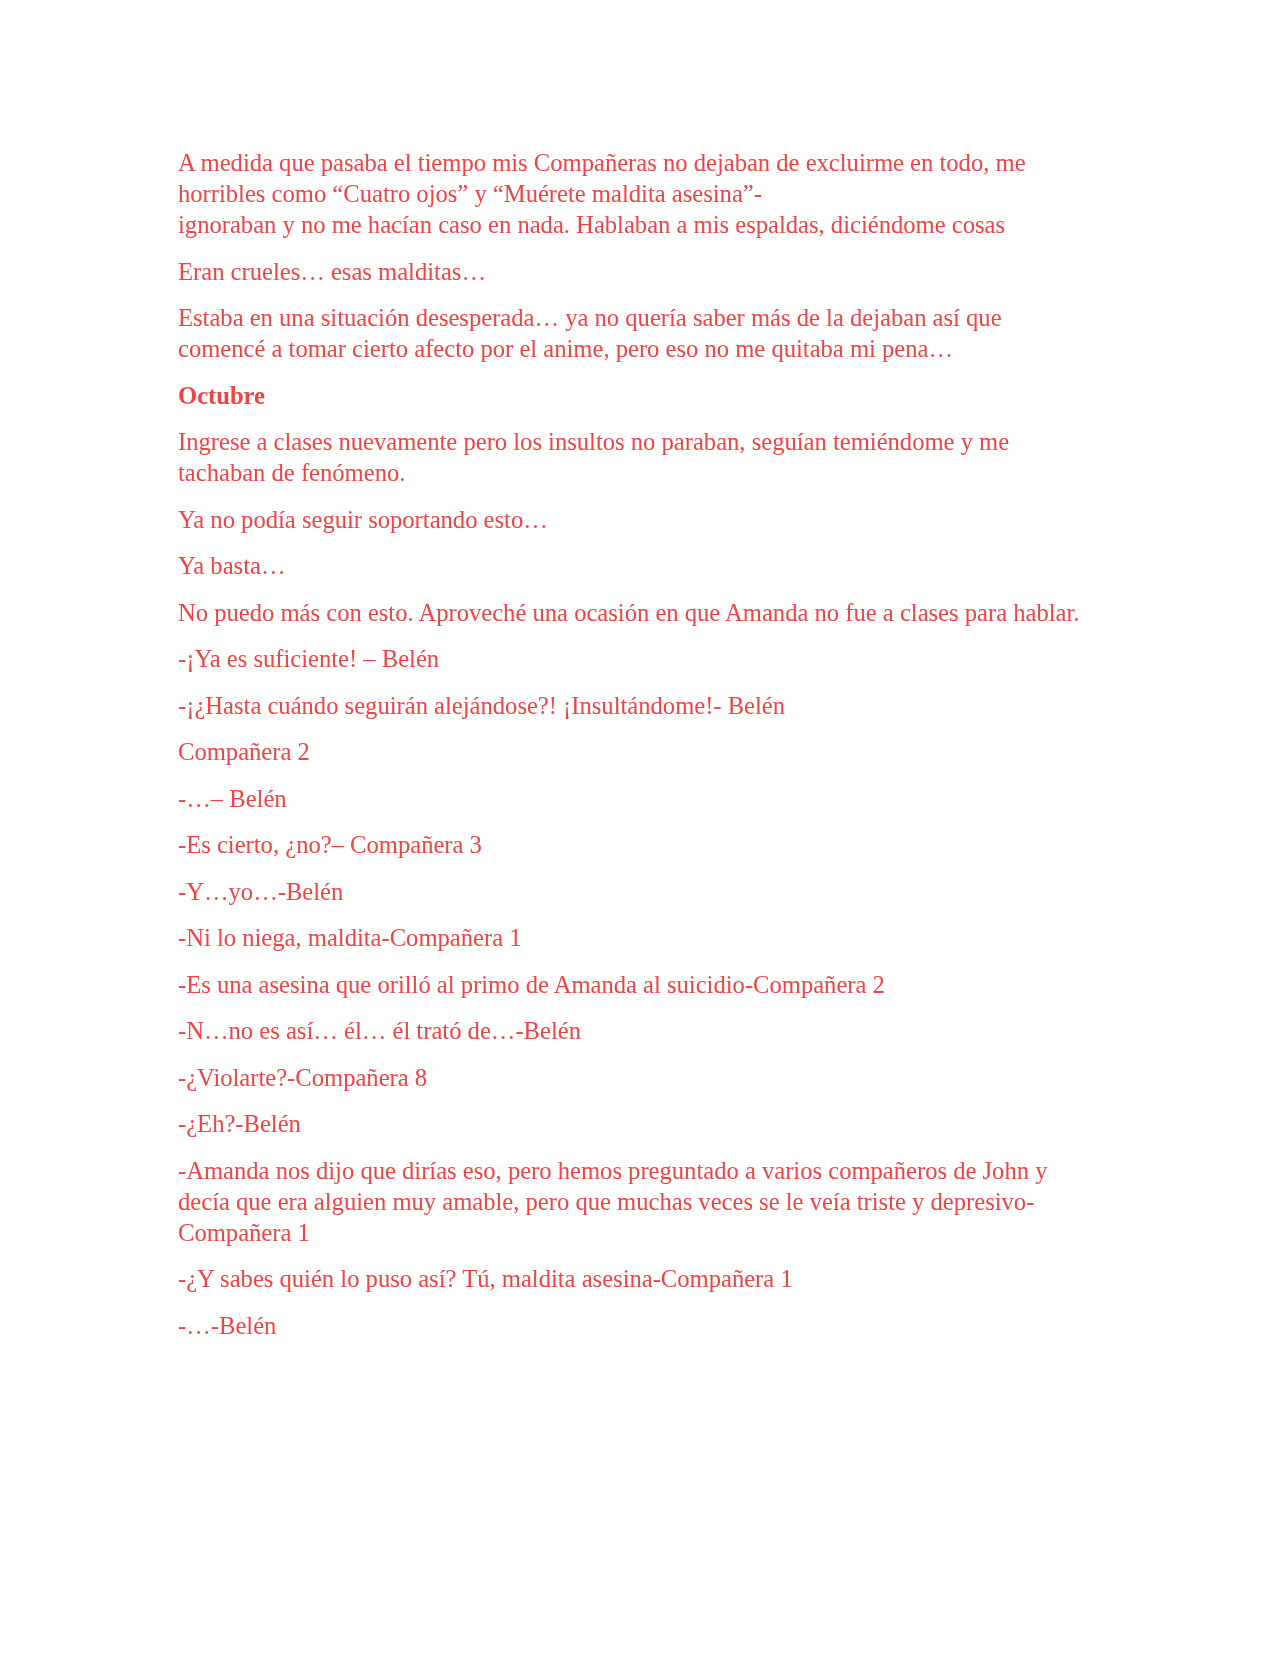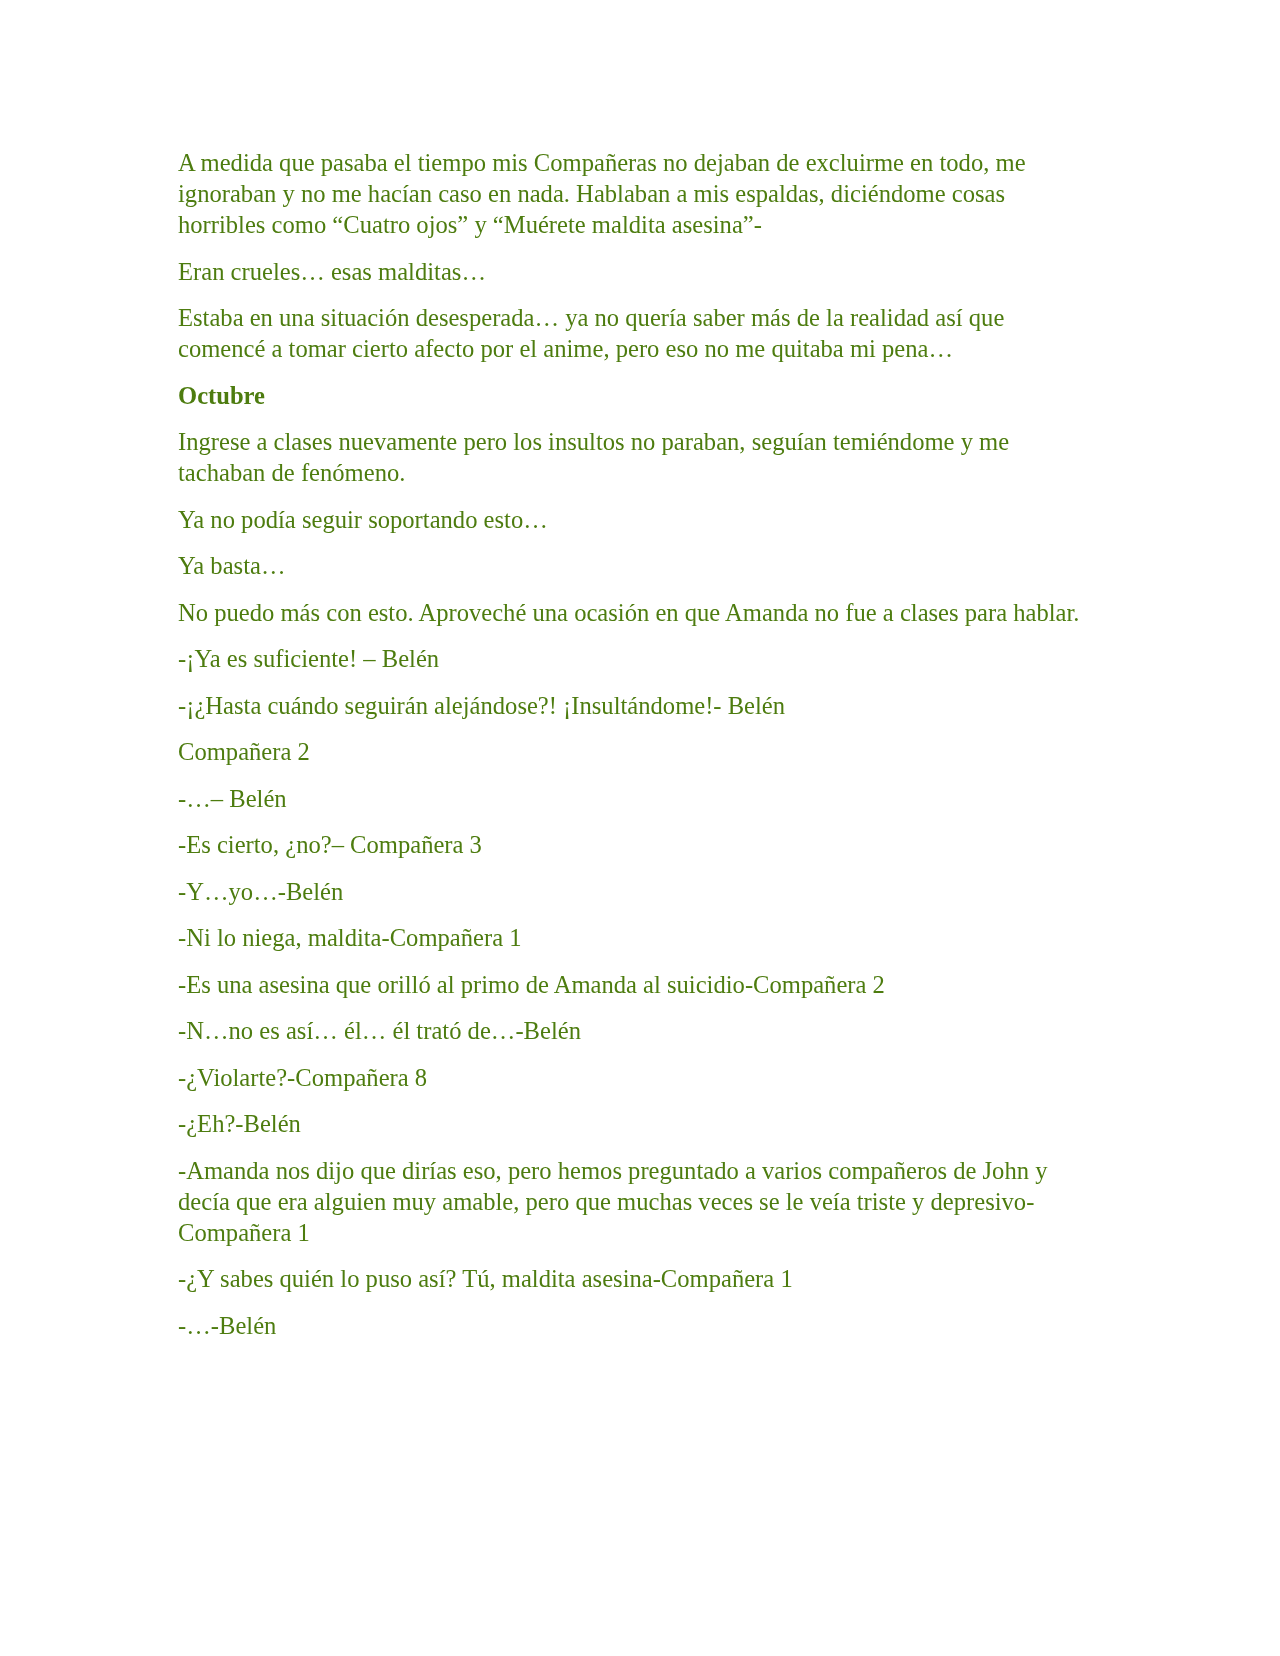--- a/index.html
+++ b/index.html
@@ -14,49 +14,49 @@
       overflow: hidden;
     }
     .page {
       position: absolute;
       left: 178px;
       top: 147px;
       width: 930px;
       font-family: "Liberation Serif", "DejaVu Serif", serif;
       font-size: 24.6px;
       line-height: 31px;
-      color: #4d7c0f;
+      color: #ef4444;
     }
     .para {
       margin: 0 0 15.5px 0;
       padding: 0;
       white-space: normal;
     }
     .heading {
       font-weight: bold;
     }
     .line {
       display: block;
       white-space: nowrap;
     }
   </style>
 </head>
 <body>
 
 <div class="page">
   <p class="para">
     <span class="line">A medida que pasaba el tiempo mis Compañeras no dejaban de excluirme en todo, me</span>
+    <span class="line">horribles como “Cuatro ojos” y “Muérete maldita asesina”-</span>
     <span class="line">ignoraban y no me hacían caso en nada. Hablaban a mis espaldas, diciéndome cosas</span>
-    <span class="line">horribles como “Cuatro ojos” y “Muérete maldita asesina”-</span>
   </p>
   <p class="para">
     <span class="line">Eran crueles… esas malditas…</span>
   </p>
   <p class="para">
-    <span class="line">Estaba en una situación desesperada… ya no quería saber más de la realidad así que</span>
+    <span class="line">Estaba en una situación desesperada… ya no quería saber más de la dejaban así que</span>
     <span class="line">comencé a tomar cierto afecto por el anime, pero eso no me quitaba mi pena…</span>
   </p>
   <p class="para heading">
     <span class="line">Octubre</span>
   </p>
   <p class="para">
     <span class="line">Ingrese a clases nuevamente pero los insultos no paraban, seguían temiéndome y me</span>
     <span class="line">tachaban de fenómeno.</span>
   </p>
   <p class="para">

